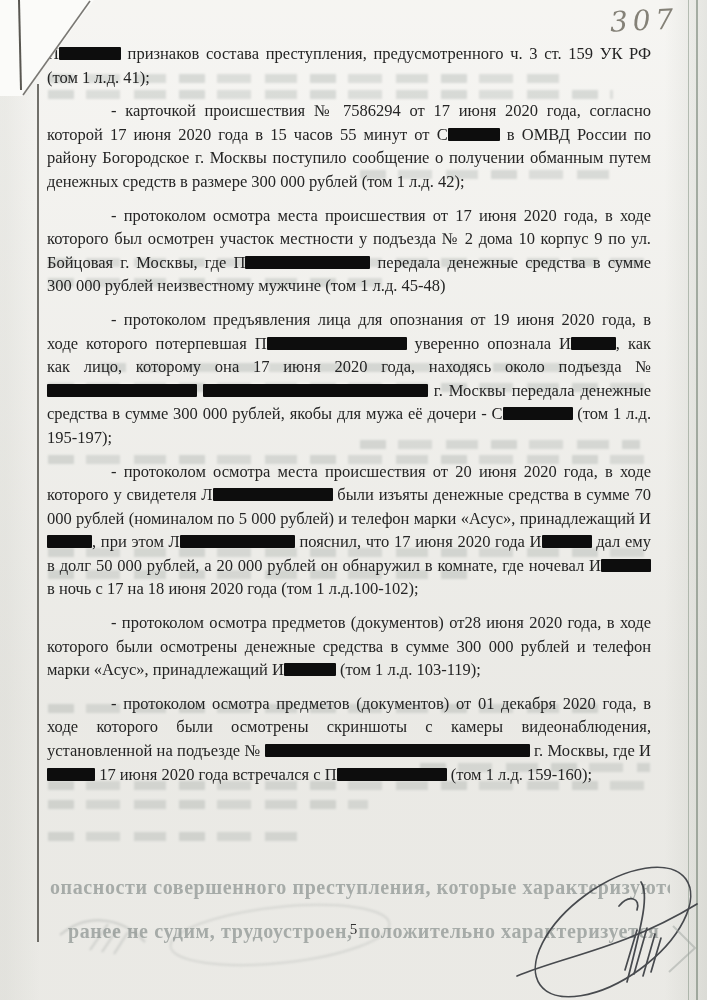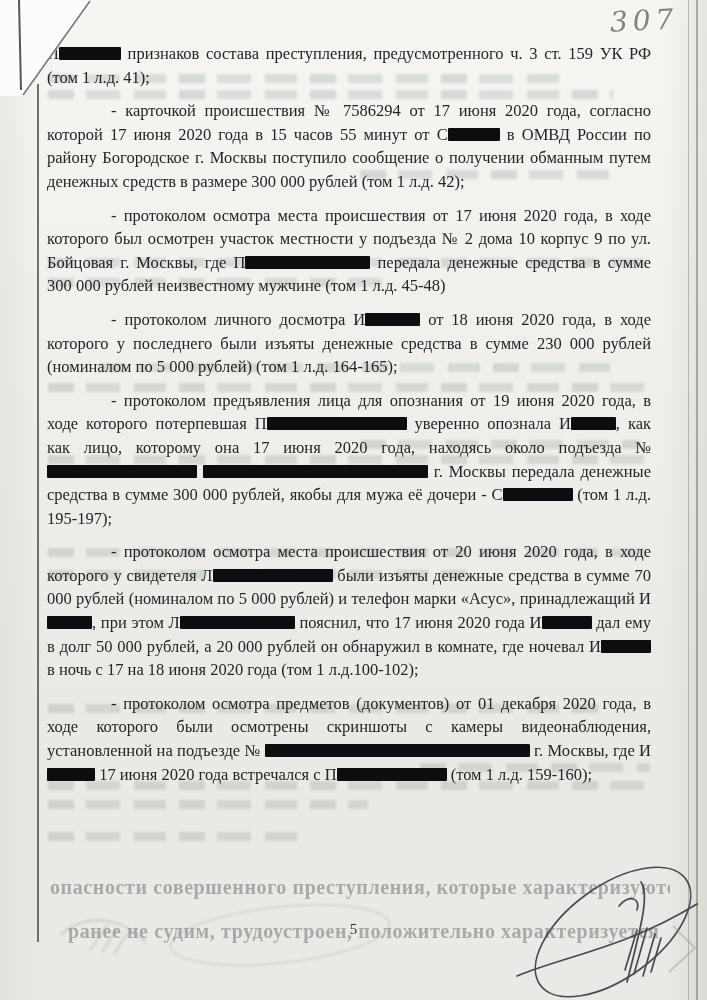--- a/index.html
+++ b/index.html
@@ -93,23 +93,23 @@
   <div class="ghost" style="top:800px;left:48px;width:320px;"></div>
   <div class="ghost" style="top:832px;left:48px;width:260px;"></div>
 
   <div class="bleed-line" style="top:876px;">опасности совершенного преступления, которые характеризуются</div>
   <div class="bleed-line" style="top:920px;left:68px;">ранее не судим, трудоустроен, положительно характеризуется</div>
 
   <div class="textcol">
     <p>И<span class="redact" style="width: 62px; background: rgb(13, 13, 13);"></span> признаков состава преступления, предусмотренного ч. 3 ст. 159 УК РФ (том 1 л.д. 41);</p>
     <p class="indent">- карточкой происшествия № 7586294 от 17 июня 2020 года, согласно которой 17 июня 2020 года в 15 часов 55 минут от С<span class="redact" style="width: 52px; background: rgb(13, 13, 13);"></span> в ОМВД России по району Богородское г. Москвы поступило сообщение о получении обманным путем денежных средств в размере 300 000 рублей (том 1 л.д. 42);</p>
     <p class="indent">- протоколом осмотра места происшествия от 17 июня 2020 года, в ходе которого был осмотрен участок местности у подъезда № 2 дома 10 корпус 9 по ул. Бойцовая г. Москвы, где П<span class="redact" style="width: 125px; background: rgb(13, 13, 13);"></span> передала денежные средства в сумме 300 000 рублей неизвестному мужчине (том 1 л.д. 45-48)</p>
-    <p class="indent">- протоколом личного досмотра И<span class="redact" style="width: 55px; background: rgb(13, 13, 13);"></span> от 18 июня 2020 года, в ходе которого у последнего были изъяты денежные средства в сумме 230 000 рублей (номиналом по 5 000 рублей) (том 1 л.д. 164-165);</p>
     <p class="indent">- протоколом предъявления лица для опознания от 19 июня 2020 года, в ходе которого потерпевшая П<span class="redact" style="width: 140px; background: rgb(13, 13, 13);"></span> уверенно опознала И<span class="redact" style="width: 45px; background: rgb(13, 13, 13);"></span>, как как лицо, которому она 17 июня 2020 года, находясь около подъезда № <span class="redact" style="width: 150px; background: rgb(13, 13, 13);"></span> <span class="redact" style="width: 225px; background: rgb(13, 13, 13);"></span> г. Москвы передала денежные средства в сумме 300 000 рублей, якобы для мужа её дочери - С<span class="redact" style="width: 70px; background: rgb(13, 13, 13);"></span> (том 1 л.д. 195-197);</p>
     <p class="indent">- протоколом осмотра места происшествия от 20 июня 2020 года, в ходе которого у свидетеля Л<span class="redact" style="width: 120px; background: rgb(13, 13, 13);"></span> были изъяты денежные средства в сумме 70 000 рублей (номиналом по 5 000 рублей) и телефон марки «Асус», принадлежащий И<span class="redact" style="width: 45px; background: rgb(13, 13, 13);"></span>, при этом Л<span class="redact" style="width: 115px; background: rgb(13, 13, 13);"></span> пояснил, что 17 июня 2020 года И<span class="redact" style="width: 50px; background: rgb(13, 13, 13);"></span> дал ему в долг 50 000 рублей, а 20 000 рублей он обнаружил в комнате, где ночевал И<span class="redact" style="width: 50px; background: rgb(13, 13, 13);"></span> в ночь с 17 на 18 июня 2020 года (том 1 л.д.100-102);</p>
+    <p class="indent">- протоколом осмотра предметов (документов) от28 июня 2020 года, в ходе которого были осмотрены денежные средства в сумме 300 000 рублей и телефон марки «Асус», принадлежащий И<span class="redact" style="width: 52px; background: rgb(13, 13, 13);"></span> (том 1 л.д. 103-119);</p>
     <p class="indent">- протоколом осмотра предметов (документов) от 01 декабря 2020 года, в ходе которого были осмотрены скриншоты с камеры видеонаблюдения, установленной на подъезде № <span class="redact" style="width: 265px; background: rgb(13, 13, 13);"></span> г. Москвы, где И<span class="redact" style="width: 48px; background: rgb(13, 13, 13);"></span> 17 июня 2020 года встречался с П<span class="redact" style="width: 110px; background: rgb(13, 13, 13);"></span> (том 1 л.д. 159-160);</p>
   </div>
 
   <div class="footer-num">5</div>
 
   <svg class="sig-ghosts" width="420" height="110">
     <path d="M 30 55 C 60 30, 95 40, 115 62" stroke="rgba(120,128,125,.55)" stroke-width="2" fill="none"></path>
     <path d="M 60 70 l 18 -26 M 72 72 l 16 -24 M 84 74 l 14 -22" stroke="rgba(120,128,125,.5)" stroke-width="2" fill="none"></path>
     <ellipse cx="250" cy="55" rx="110" ry="28" transform="rotate(-6 250 55)" stroke="rgba(130,138,134,.4)" stroke-width="2" fill="none"></ellipse>
   </svg>

